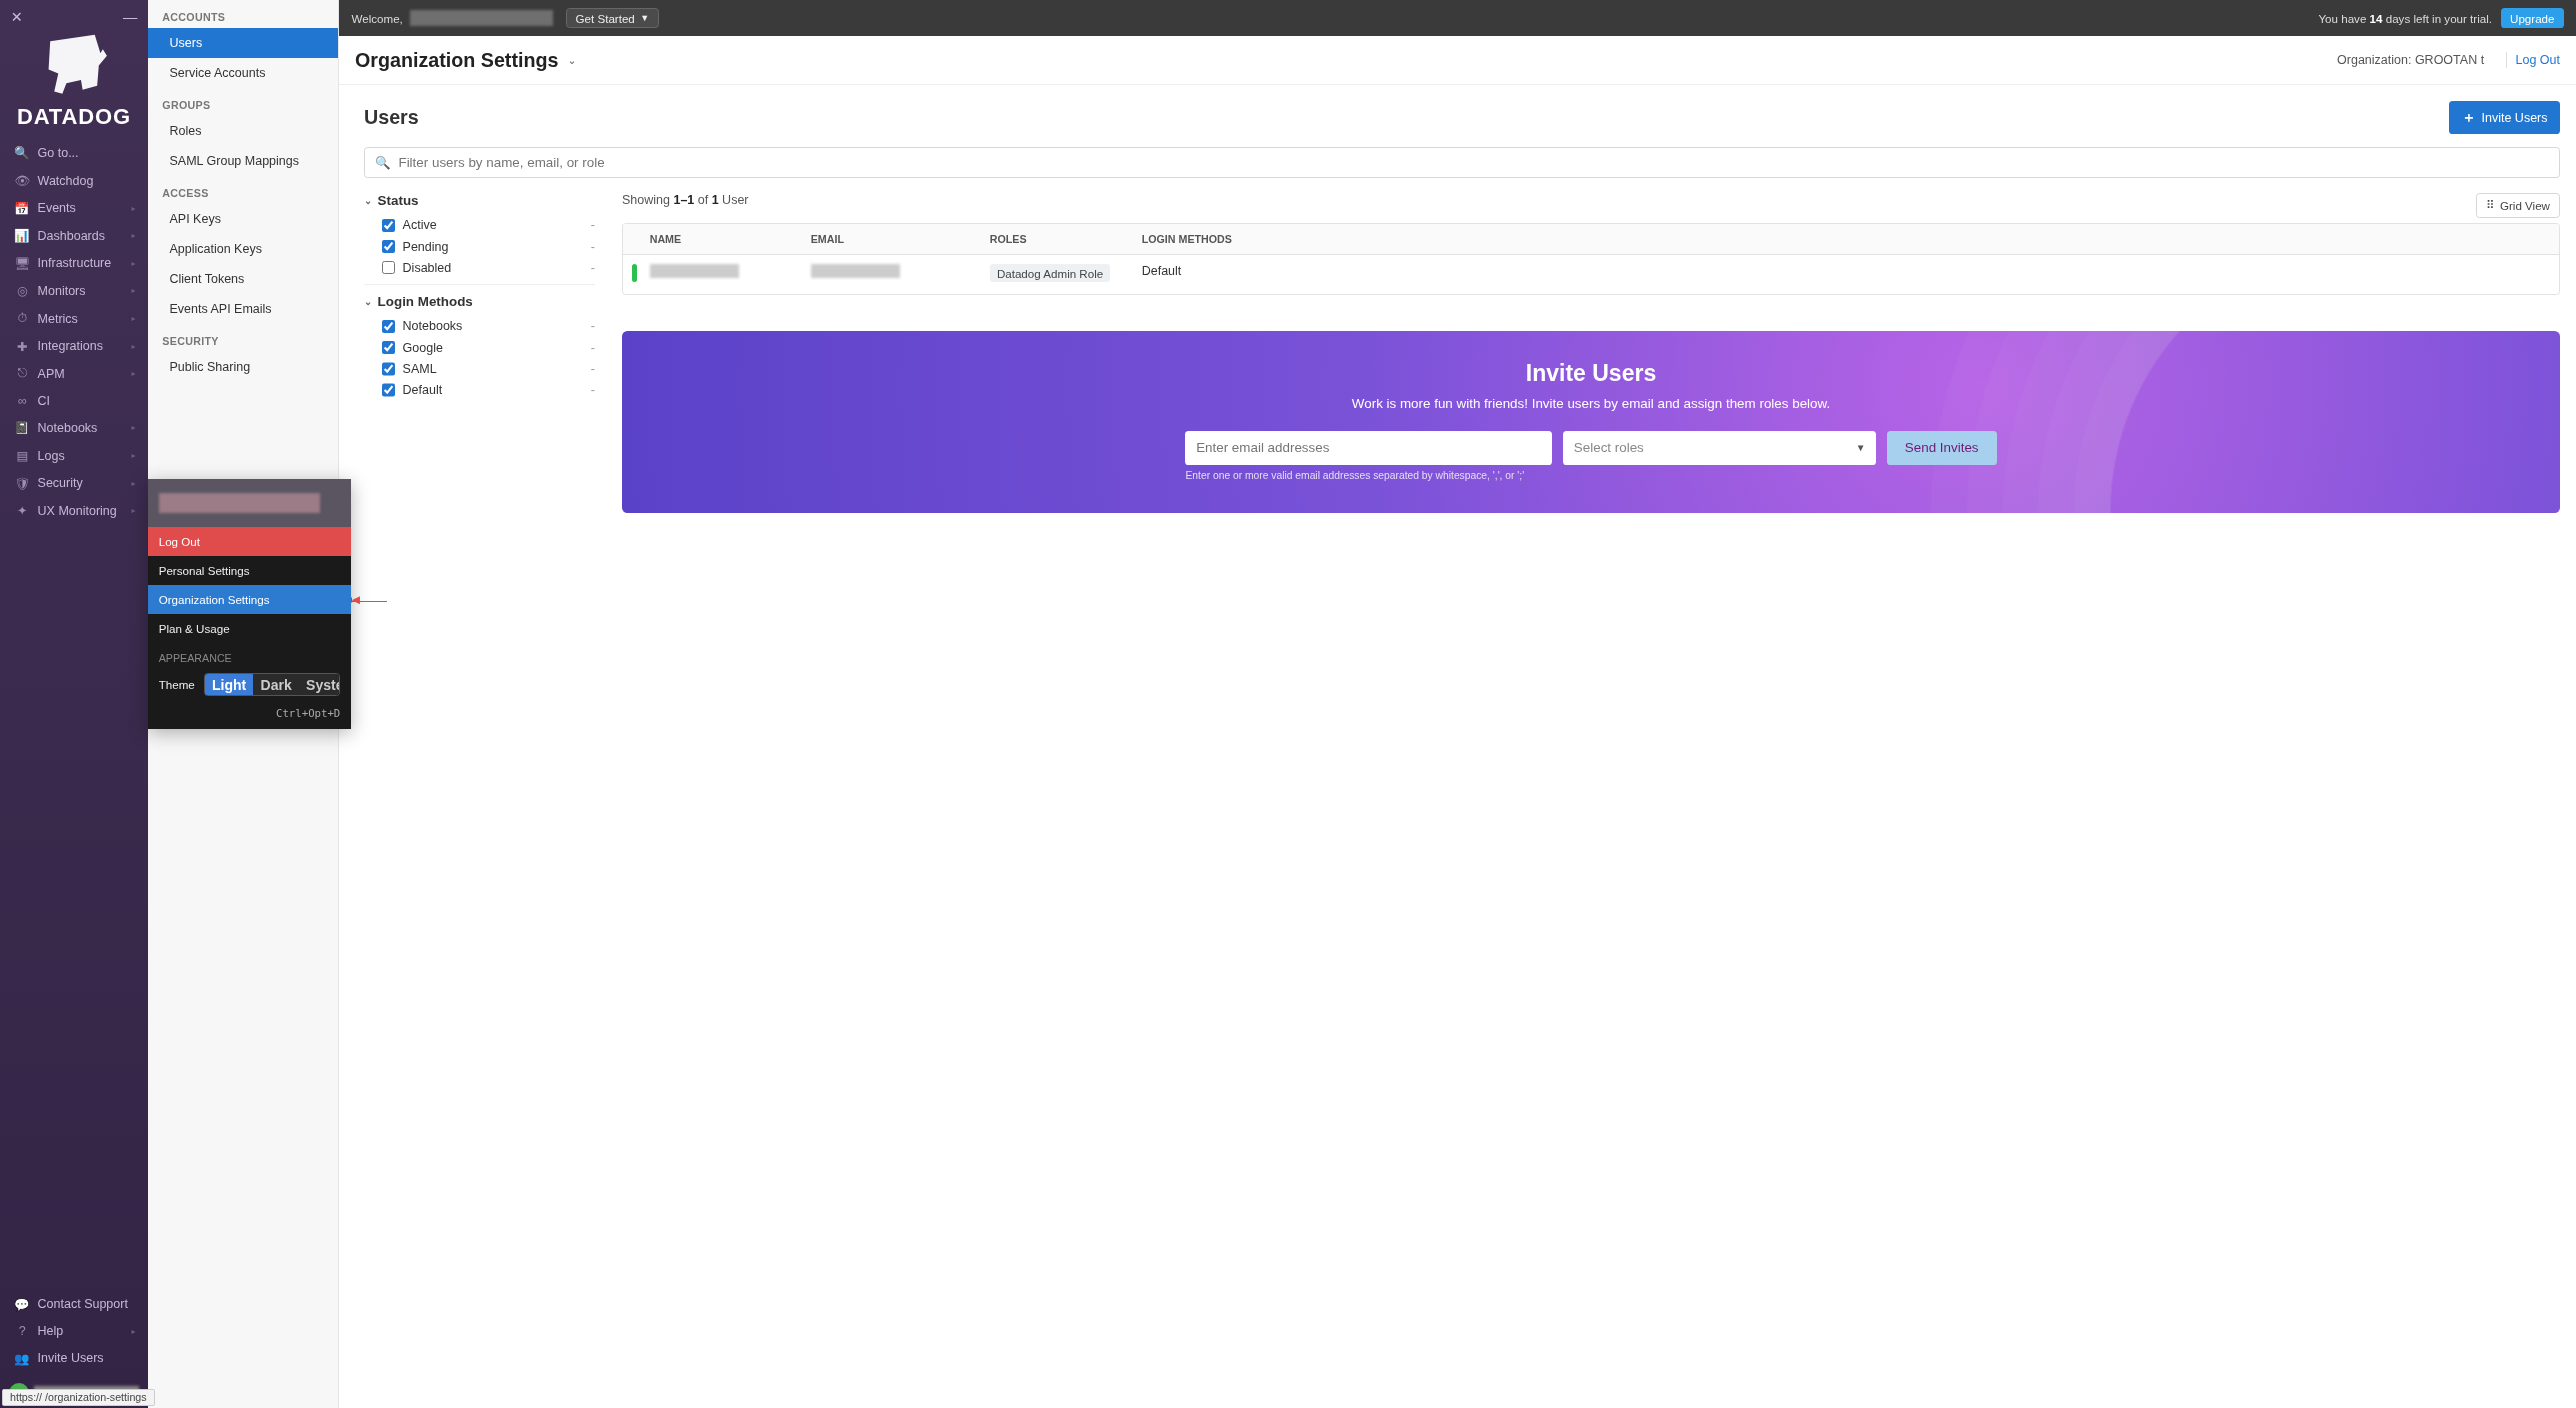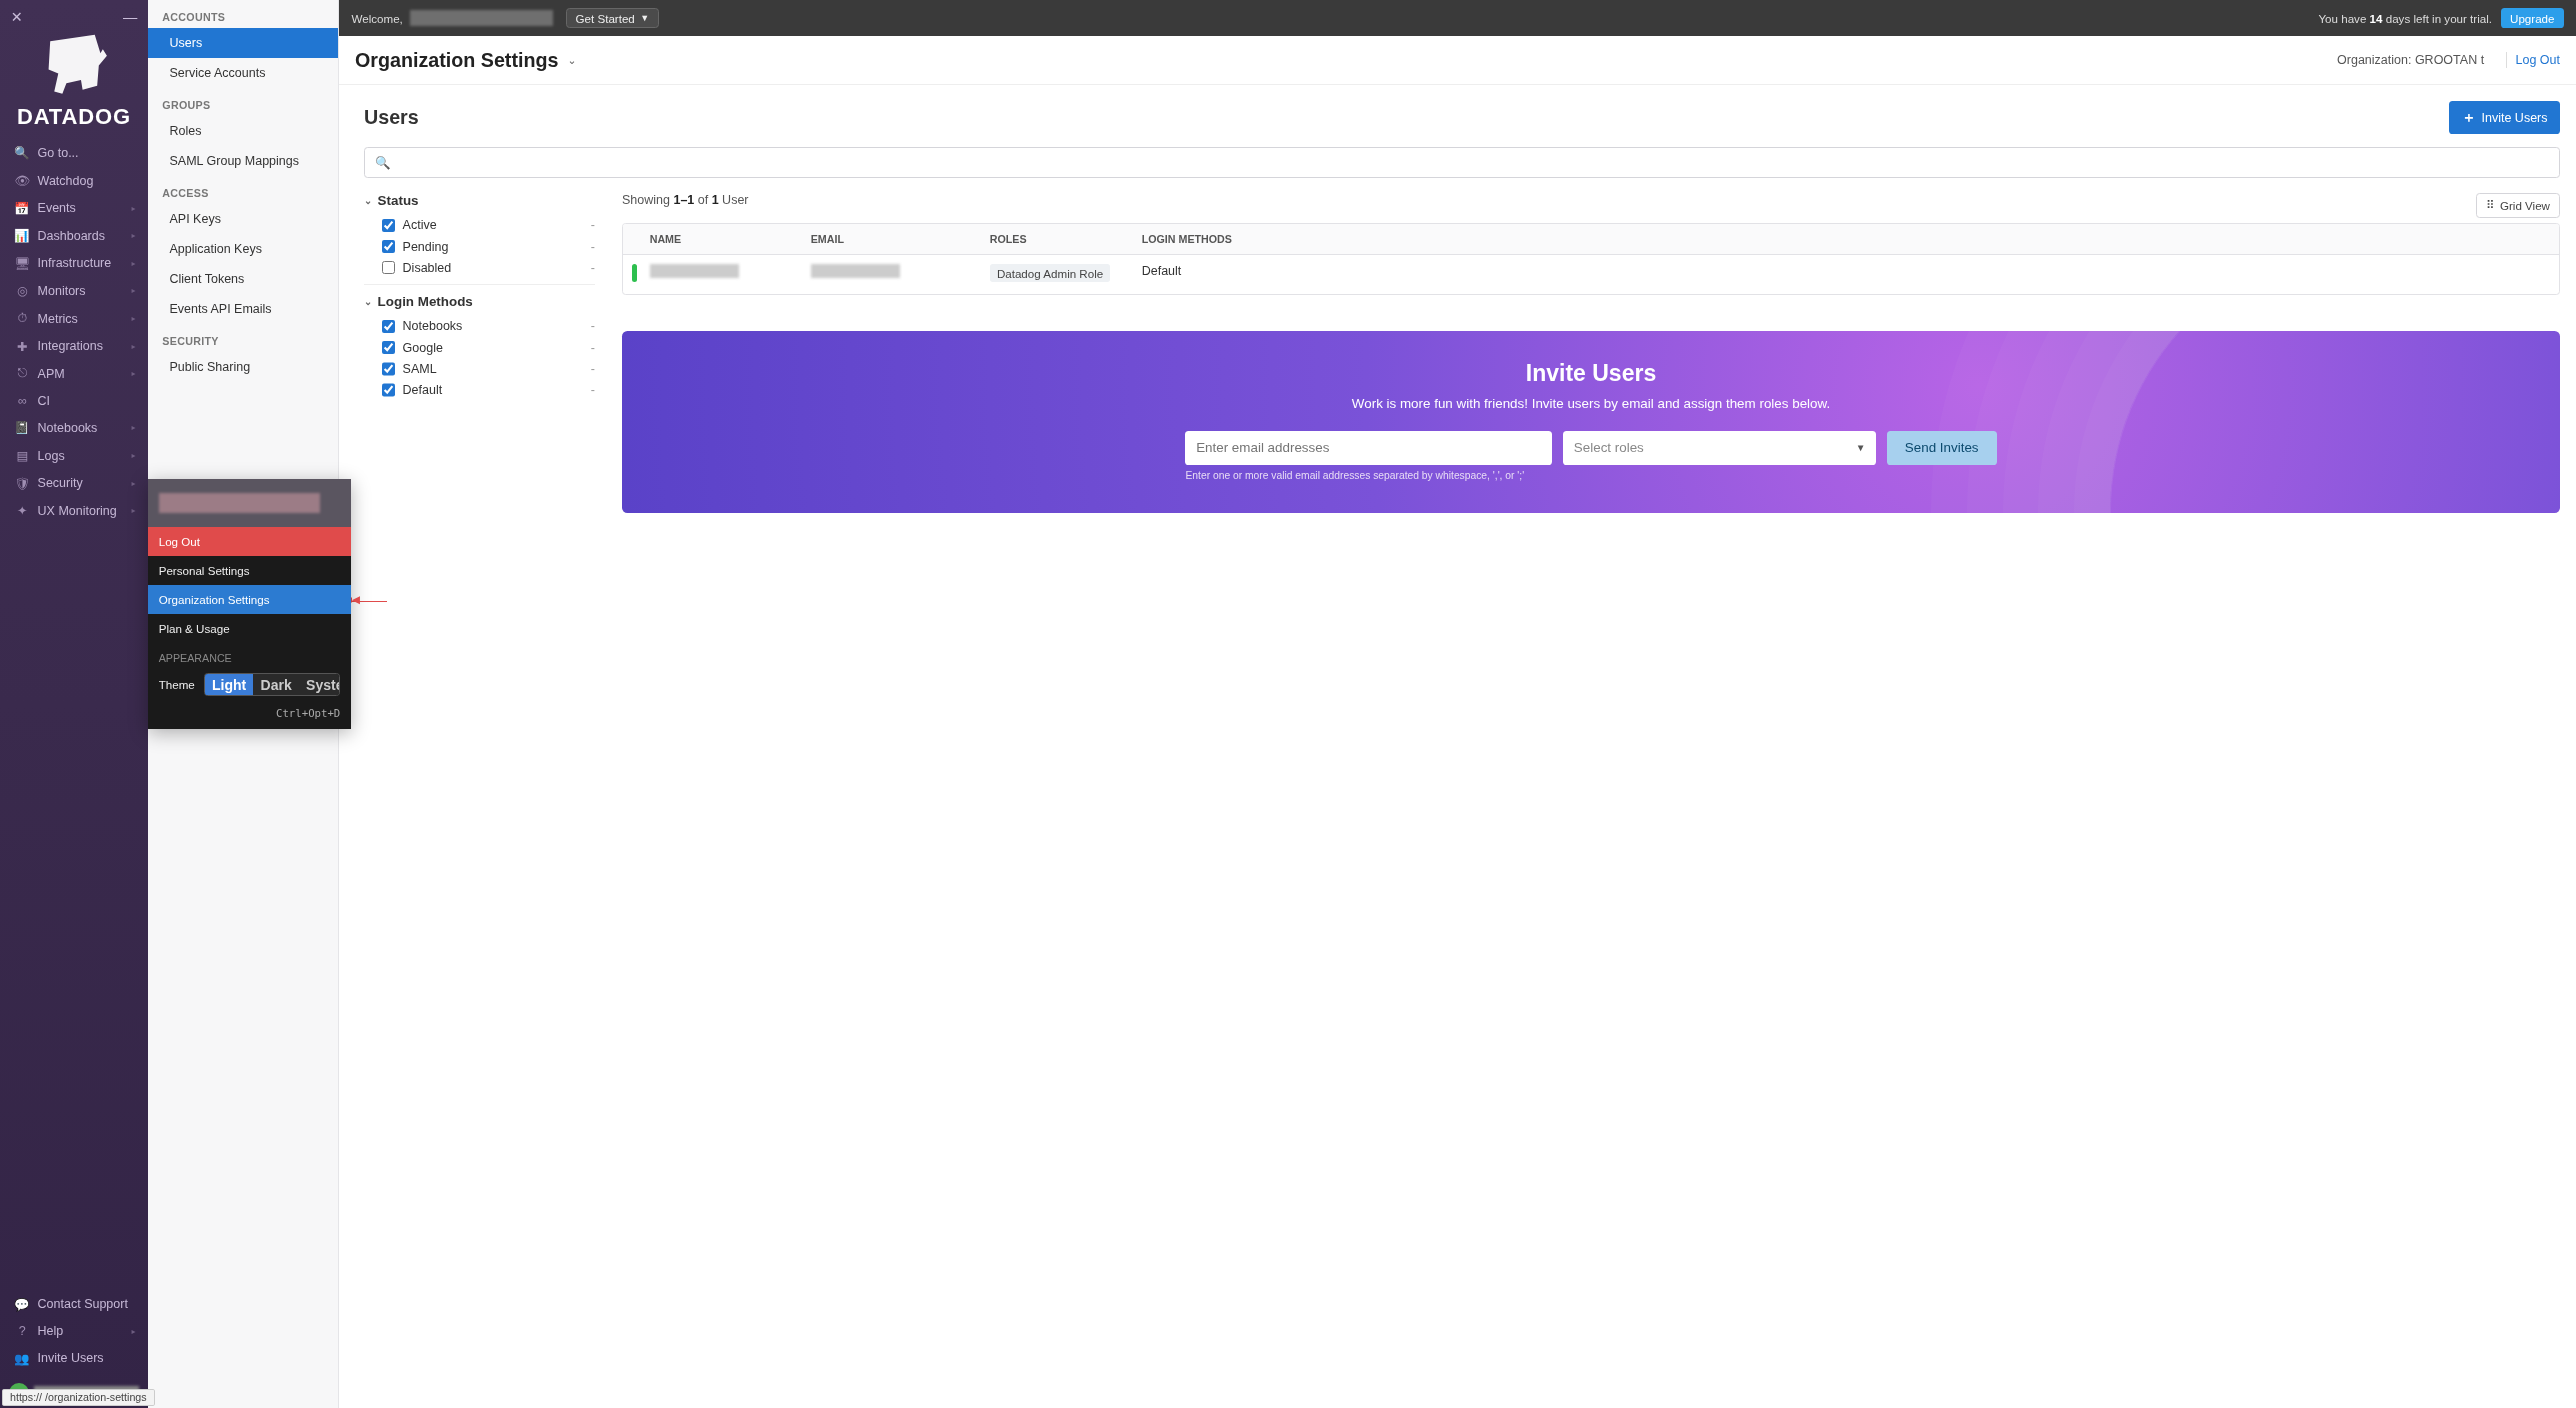--- a/index.html
+++ b/index.html
@@ -118,21 +118,21 @@
 .invite-panel::before { content:""; position:absolute; right:-89px; top:-89px; width:537px; height:537px; border-radius:50%; border:0.9px solid rgba(255,255,255,0.08); box-shadow: 0 0 0 36px rgba(255,255,255,0.03), 0 0 0 72px rgba(255,255,255,0.03), 0 0 0 107px rgba(255,255,255,0.03), 0 0 0 143px rgba(255,255,255,0.03), 0 0 0 179px rgba(255,255,255,0.03); }
 .invite-panel > * { position:relative; }
 .invite-title { font-size: 23px; font-weight:600; margin-bottom: 9px; }
 .invite-sub { font-size: 13.4px; margin-bottom: 19.7px; }
 .invite-form { display:flex; gap:10.7px; justify-content:center; align-items:flex-start; }
 .inv-email { flex: 0 0 367px; }
 .inv-email input { width:100%; padding: 9.8px 10.7px; border:none; border-radius:3.6px; font-size:13.4px; }
 .inv-hint { font-size: 10.3px; color:#e8dcf5; margin-top: 4.5px; text-align:left; }
 .inv-roles { flex: 0 0 313px; position:relative; }
 .inv-roles select, .inv-roles .fake-select { width:100%; padding:9.8px 10.7px; border:none; border-radius:3.6px; font-size:13.4px; background:#fff; color:#888; text-align:left; display:flex; align-items:center; justify-content:space-between; }
-.inv-send { background:#a7d0ee; color:#0c4a6e; border:none; padding:9.8px 18px; border-radius:3.6px; font-size:13.4px; font-weight:500; cursor:not-allowed; }
+.inv-send { background:#a7d0ee; color:#701a75; border:none; padding:9.8px 18px; border-radius:3.6px; font-size:13.4px; font-weight:500; cursor:not-allowed; }
 
 .url-tip { position:fixed; left:1.8px; bottom:1.8px; background:#f3f3f3; border:0.9px solid #ccc; padding:1.8px 7.2px; font-size:10.7px; color:#444; z-index:60; border-radius:1.8px; }
 </style>
 </head>
 <body>
 
 <div class="app">
 
   <div class="sidebar-left">
     <div class="sidebar-top-icons">
@@ -308,20 +308,21 @@
           <span class="users-title">Users</span>
           <span class="spacer"></span>
           <button class="invite-btn">
             <span class="plus">＋</span>
             <span>Invite Users</span>
           </button>
         </div>
 
         <div class="search-wrap">
           <span class="icon">🔍</span>
+          <input type="text" placeholder="Filter users by name, email, or role" style="">
         </div>
 
         <div class="filters-row">
 
           <div class="filters-col">
             <div class="filter-group">
               <div class="filter-head">
                 <span class="chev">⌄</span>
                 <span>Status</span>
               </div>

